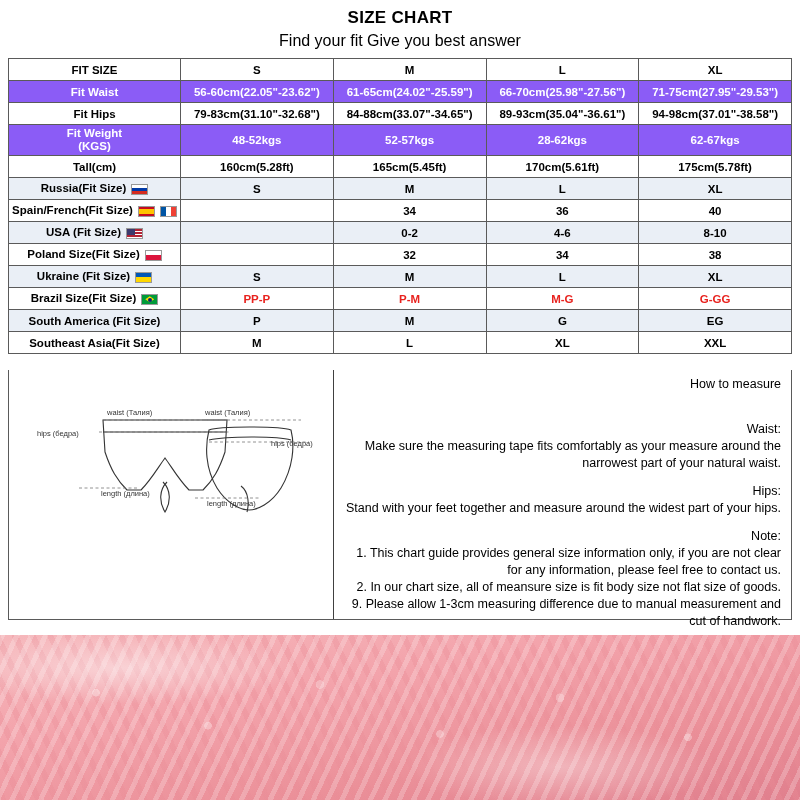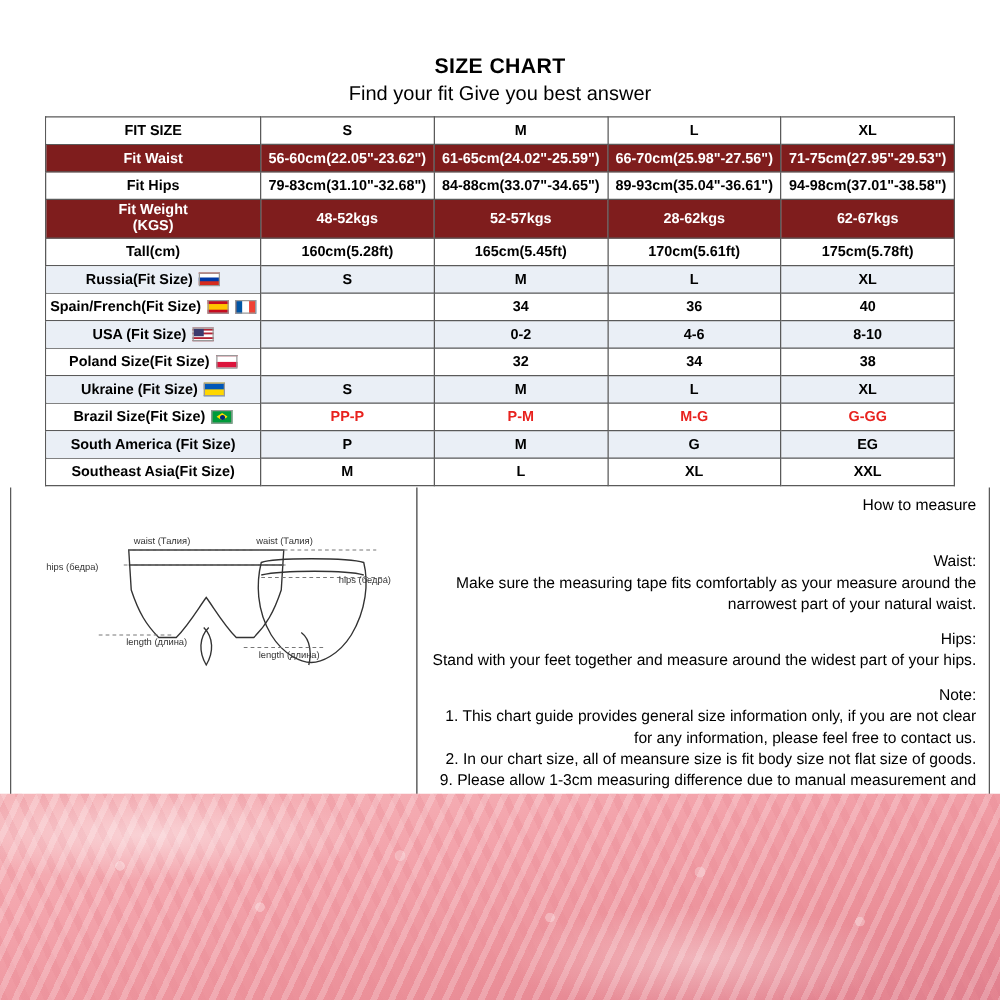--- a/index.html
+++ b/index.html
@@ -7,43 +7,43 @@
     width:800px;height:800px;
     background:#ffffff;
     font-family:"Liberation Sans", sans-serif;
     color:#000;
     overflow:hidden;
   }
   .page{width:800px;height:800px;position:relative;}
 
   
   .title-block{text-align:center;padding-top:8px;}
-  .title{font-size:17px;font-weight:bold;letter-spacing:.3px;margin-top:35px;}
+  .title{font-size:17px;font-weight:bold;letter-spacing:.3px;}
   .subtitle{font-size:16px;font-weight:normal;margin-top:4px;}
 
   
   table.chart{
     border-collapse:collapse;
-    width:728px;
-    margin:8px auto 1px auto;
+    width:784px;
+    margin:8px auto 16px auto;
     table-layout:fixed;
   }
   table.chart td, table.chart th{
     border:1px solid #5a5a5a;
     text-align:center;
     font-size:11.5px;
     font-weight:bold;
     height:22px;
     padding:2px 3px;
     box-sizing:border-box;
   }
   .col-label{width:172px;}
   .row-head{font-size:12px;}
   .hdr-row td{height:27px;font-size:13px;}
-  .blue td{background:#7f1d1d;color:#ffffff;}
+  .blue td{background:#8b5cf6;color:#ffffff;}
   .lightblue td{background:#eaeff6;}
   .white td{background:#ffffff;}
   .tall td{height:34px;line-height:13px;}
   .lbl-left{text-align:left;padding-left:6px;position:relative;}
   .flag{display:inline-block;width:17px;height:11px;vertical-align:middle;margin-left:5px;border:1px solid #999;box-sizing:border-box;position:relative;overflow:hidden;}
   .red{color:#e8221e;}
 
   
   .f-ru{background:linear-gradient(to bottom,#fff 0 33.3%,#0039a6 33.3% 66.6%,#d52b1e 66.6% 100%);}
   .f-es{background:linear-gradient(to bottom,#c60b1e 0 25%,#ffc400 25% 75%,#c60b1e 75% 100%);}

